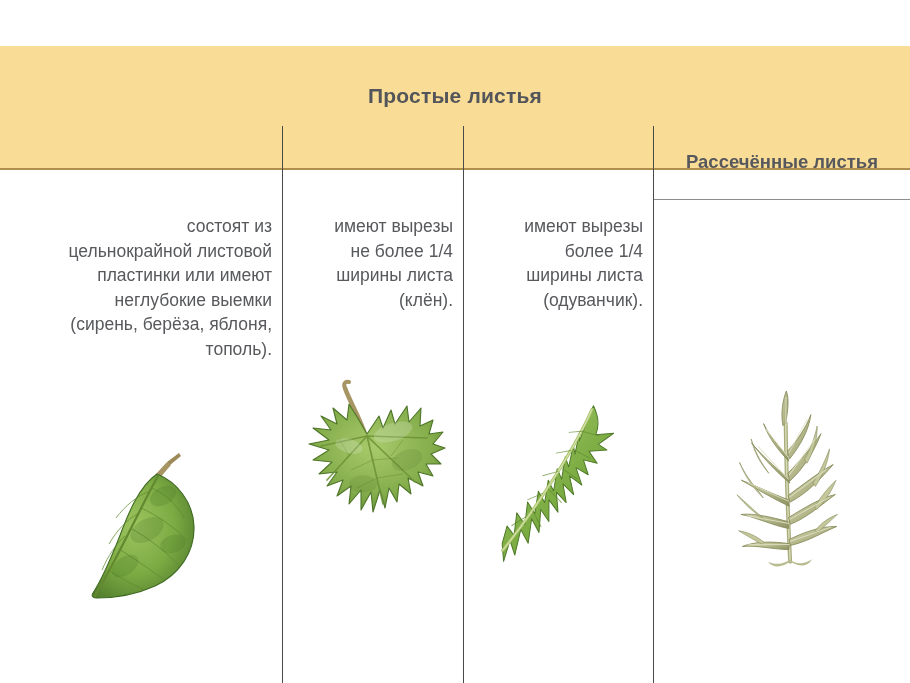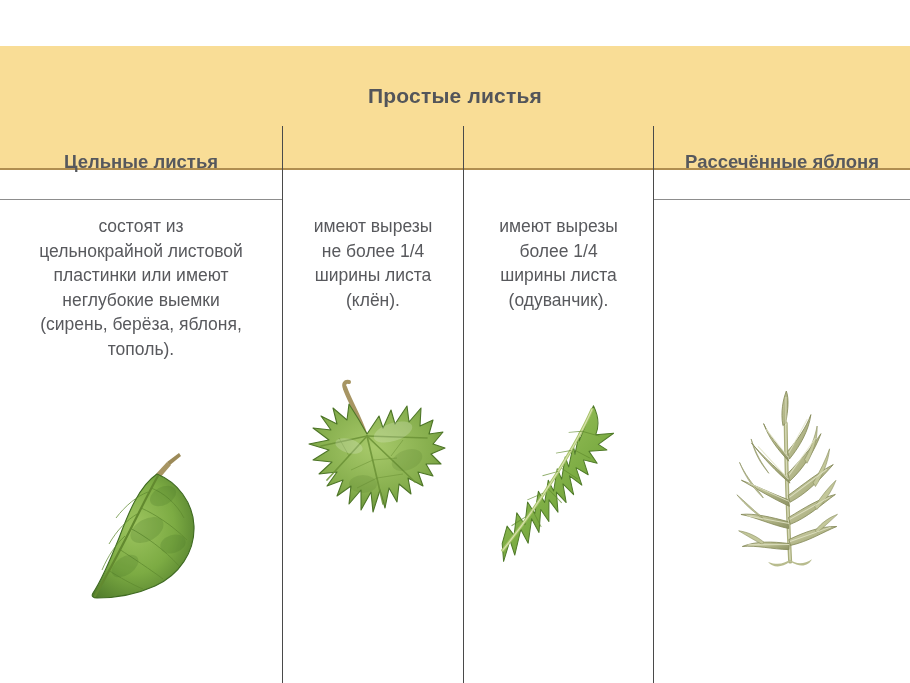--- a/index.html
+++ b/index.html
@@ -84,21 +84,21 @@
     line-height: 1.32;
   }
 
   .desc-cell {
     position: absolute;
     top: 74px;
     left: 0;
     right: 0;
     padding: 14px 10px 0 10px;
     box-sizing: border-box;
-    text-align: center;
+    text-align: right;
     font-size: 17.5px;
     color: #58595d;
     line-height: 1.40;
     white-space: pre-line;
   }
 
   
   .fig {
     position: absolute;
     left: 0;
@@ -116,23 +116,20 @@
 
 <div class="page">
 
   <div class="title-band">
     <div class="title-text">Простые листья</div>
   </div>
 
   <div class="table">
 
     <div class="col c0">
-      <div class="head-cell">
-        <span>Цельные листья</span>
-      </div>
       <div class="desc-cell">состоят из
 цельнокрайной листовой
 пластинки или имеют
 неглубокие выемки
 (сирень, берёза, яблоня,
 тополь).</div>
       <div class="fig">
         <svg width="180" height="200" viewBox="0 0 180 200">
           <defs>
             <radialGradient id="wl" cx="42%" cy="42%" r="70%">
@@ -278,21 +275,21 @@
               <path d="M61 108 L49 120"></path>
               <path d="M54 136 L44 150"></path>
             </g>
           </g>
         </svg>
       </div>
     </div>
 
     <div class="col c3">
       <div class="head-cell">
-        <span>Рассечённые яблоня</span>
+        <span>Рассечённые листья</span>
       </div>
       <div class="fig">
         <svg width="180" height="200" viewBox="0 0 180 200">
           <defs>
             <linearGradient id="wwd" x1="0%" y1="0%" x2="100%" y2="100%">
               <stop offset="0%" stop-color="#d7d7b4"></stop>
               <stop offset="50%" stop-color="#b3b789"></stop>
               <stop offset="100%" stop-color="#8d9263"></stop>
             </linearGradient>
           </defs>

